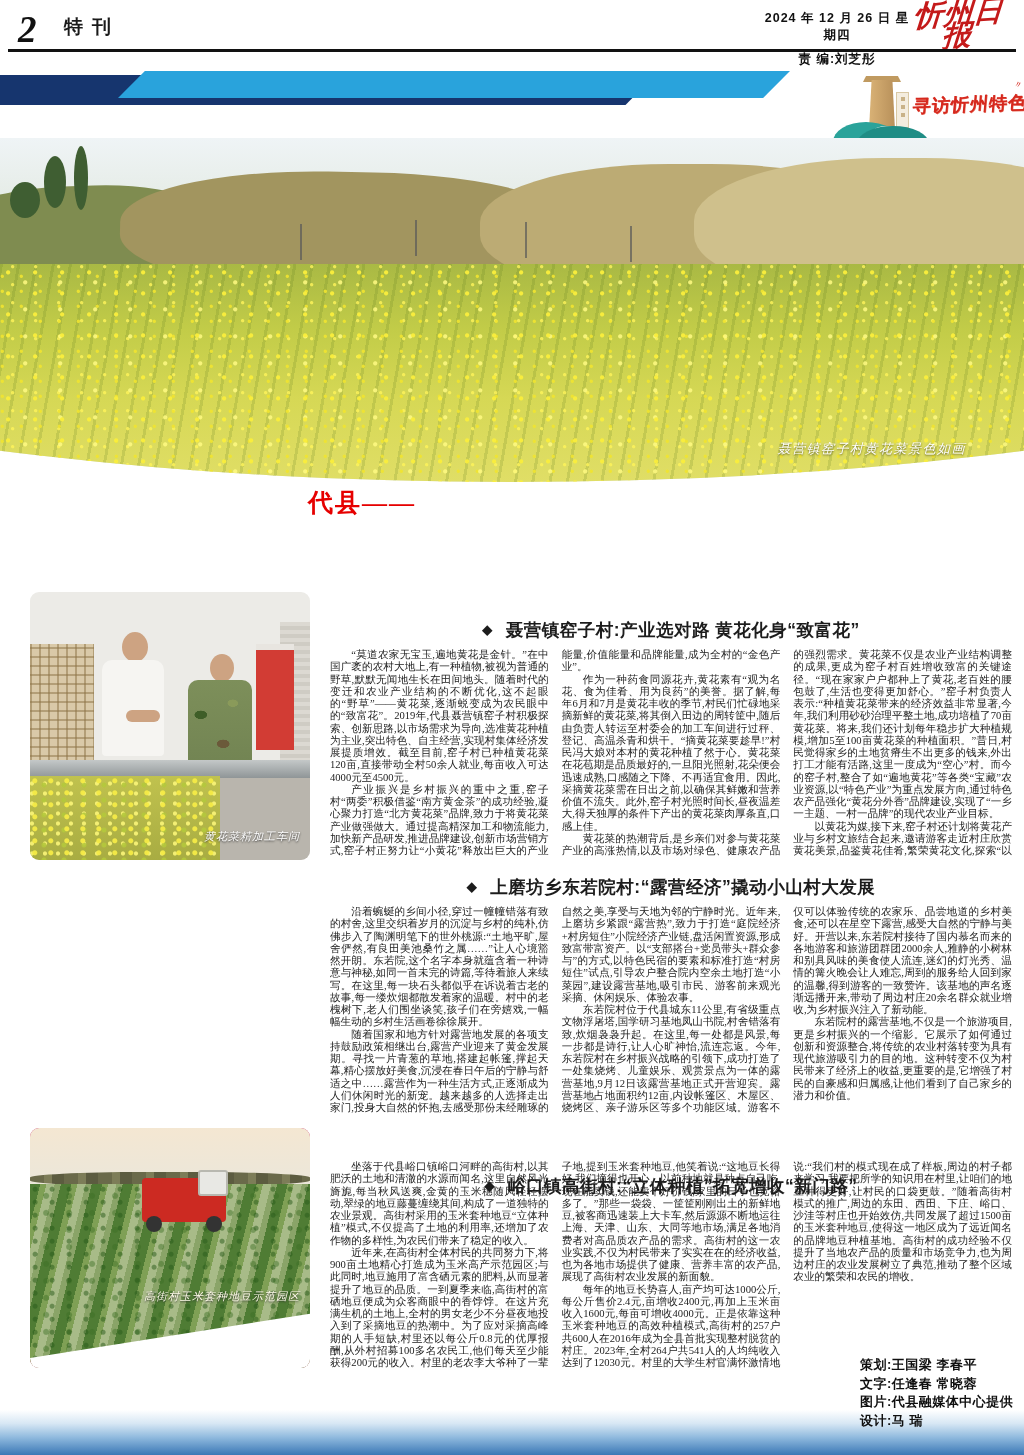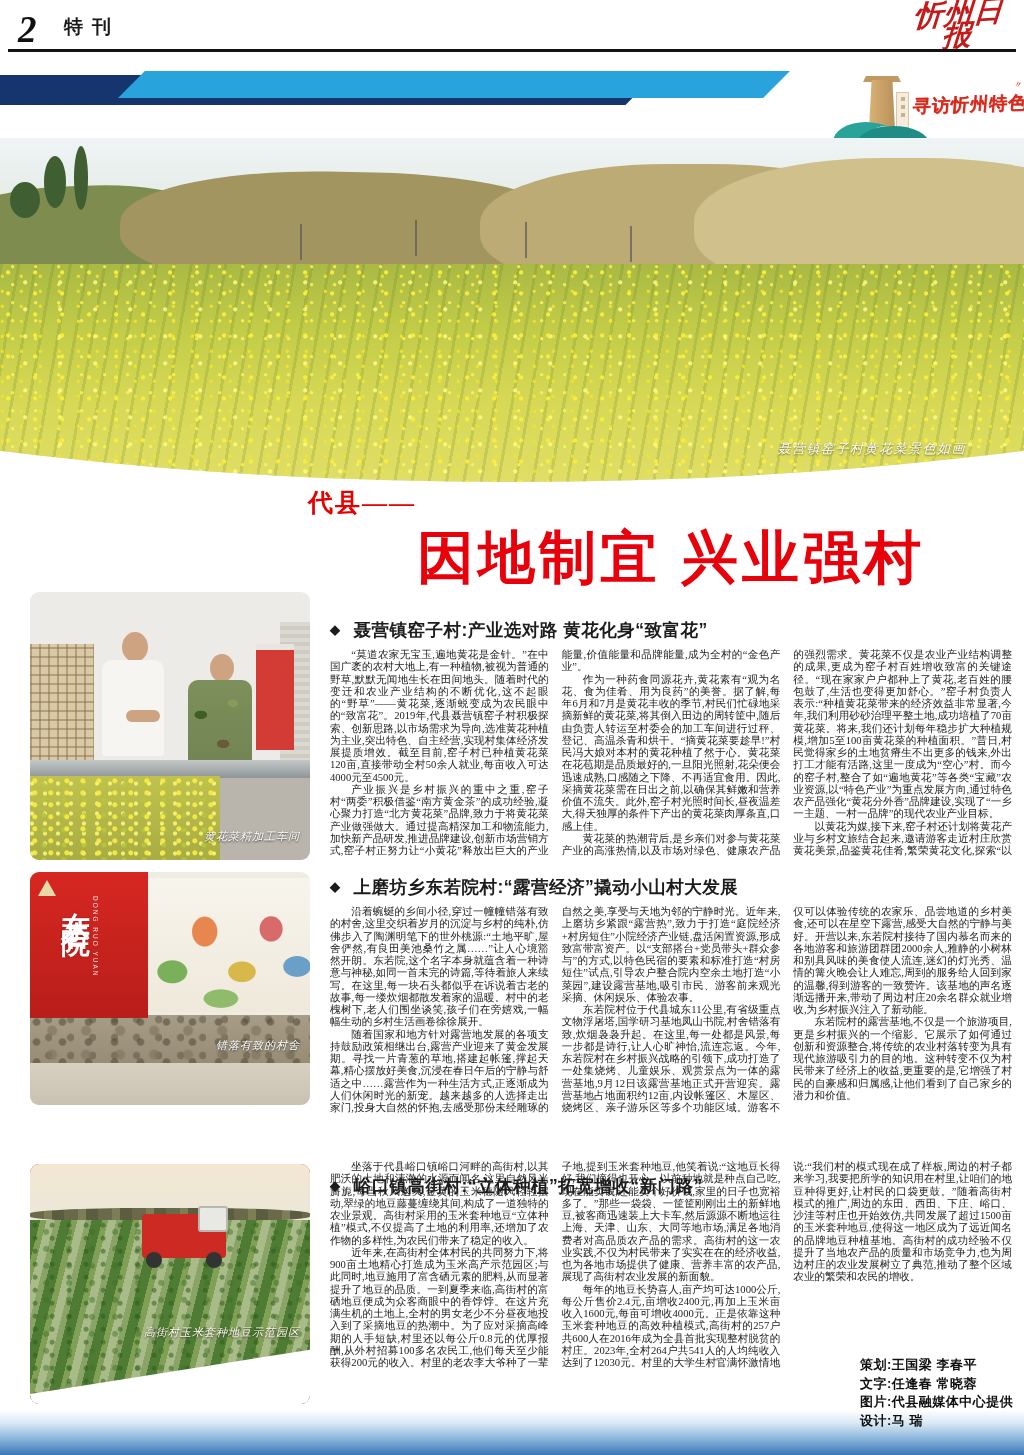--- a/index.html
+++ b/index.html
@@ -73,21 +73,21 @@
   .hero-cap{position:absolute;right:58px;bottom:24px;color:#fff;font-style:italic;
             font-size:13px;letter-spacing:1.5px;text-shadow:0 1px 2px rgba(70,70,20,.85);}
 
   
   .kicker{position:absolute;left:308px;top:486px;font-size:25px;font-weight:900;color:#e60000;
           font-family:"Liberation Serif",serif;letter-spacing:2px;}
   .main-title{position:absolute;left:330px;top:520px;width:682px;text-align:center;
               font-size:57px;font-weight:900;color:#e8000a;letter-spacing:4px;white-space:nowrap;}
 
   
-  .art-head{position:absolute;left:330px;width:682px;font-size:17.5px;
+  .art-head{position:absolute;left:330px;width:682px;text-align:center;font-size:17.5px;
             font-weight:900;color:#1c1c1c;letter-spacing:0.5px;white-space:nowrap;}
   .art-head .marker{font-size:13px;margin-right:13px;position:relative;top:-2px;}
   .art-text{position:absolute;left:330px;width:682px;column-count:3;column-gap:13px;
             column-fill:auto;overflow:hidden;font-family:"Liberation Serif",serif;
             font-size:10.6px;line-height:12.25px;text-align:justify;color:#222;}
   .art-text .para{margin:0;text-indent:2em;}
   #a1h{top:618px;} #a1t{top:649px;height:218px;}
   #a2h{top:875px;} #a2t{top:906px;height:218px;}
   #a3h{top:1174px;} #a3t{top:1161px;height:218px;}
 
@@ -156,21 +156,21 @@
   .p2-walltext{position:absolute;left:26px;top:16px;writing-mode:vertical-rl;color:#fff;
                font-size:29px;font-weight:900;letter-spacing:8px;font-family:"Liberation Serif",serif;
                text-shadow:0 0 2px rgba(120,20,15,.6);}
   .p2-latin{position:absolute;left:62px;top:24px;writing-mode:vertical-rl;color:#f6d8d2;
             font-size:6.5px;letter-spacing:2px;}
   .p2-pagoda{position:absolute;left:8px;top:8px;width:0;height:0;border-left:9px solid transparent;
              border-right:9px solid transparent;border-bottom:16px solid #e8d9a8;}
   #p2 .photo-cap{bottom:52px;}
 
   
-  #p3{top:1164px;height:240px;background:#be185d;}
+  #p3{top:1128px;height:240px;background:#be185d;}
   .p3-sky{position:absolute;left:0;top:0;width:280px;height:58px;
           background:linear-gradient(#f4e7d2,#ebe7da);}
   .p3-treeline{position:absolute;left:0;top:44px;width:280px;height:14px;
     background:repeating-linear-gradient(90deg,#6a6a4a 0 14px,#7d7d58 14px 22px,#5c5c40 22px 34px);
     border-radius:40%;}
   .p3-field{position:absolute;left:0;top:56px;width:280px;height:184px;
     background-image:
       radial-gradient(circle at 30% 40%, rgba(40,90,25,.5) 2px, transparent 3px),
       radial-gradient(circle at 70% 70%, rgba(60,110,35,.45) 2.4px, transparent 3.6px),
       repeating-linear-gradient(104deg,#4f7c34 0 10px,#7fa055 10px 16px,#a8bb88 16px 24px,#8aa468 24px 30px);
@@ -191,20 +191,24 @@
   .footer-bar{position:absolute;left:0;top:1410px;width:1024px;height:45px;
       background:linear-gradient(180deg,#ffffff 0%,#d7e7f4 30%,#8db8dd 62%,#3a77b5 100%);}
 </style>
 </head>
 <body>
 
 <div class="page">
 
   <div class="page-num">2</div>
   <div class="section-name">特刊</div>
+  <div class="dateline">
+    <div class="d1">2024 年 12 月 26 日  星期四</div>
+    <div class="d2">责 编:刘芝彤</div>
+  </div>
   <div class="masthead">忻州日报</div>
   <div class="rule"></div>
 
   <div class="ribbon-dark"></div>
   <div class="ribbon-light"></div>
 
   <div class="badge">
     <div class="badge-eave"></div>
     <div class="badge-building"></div>
     <div class="badge-face">
@@ -230,21 +234,20 @@
     <div class="tree tree-3"></div>
     <div class="pole" style="left:300px;top:86px;"></div>
     <div class="pole" style="left:415px;top:82px;"></div>
     <div class="pole" style="left:525px;top:84px;"></div>
     <div class="pole" style="left:630px;top:88px;"></div>
     <div class="hero-field"></div>
     <div class="hero-cap">聂营镇窑子村黄花菜景色如画</div>
   </div>
 
   <div class="kicker">代县——</div>
-  <div class="main-title">因地制宜 兴业强村</div>
 
   <div class="art-head" id="a1h">
     <span class="marker">◆</span><span>聂营镇窑子村:产业选对路  黄花化身“致富花”</span>
   </div>
   <div class="art-text" id="a1t">
       <p class="para">“莫道农家无宝玉,遍地黄花是金针。”在中国广袤的农村大地上,有一种植物,被视为普通的野草,默默无闻地生长在田间地头。随着时代的变迁和农业产业结构的不断优化,这不起眼的“野草”——黄花菜,逐渐蜕变成为农民眼中的“致富花”。2019年,代县聂营镇窑子村积极探索、创新思路,以市场需求为导向,选准黄花种植为主业,突出特色、自主经营,实现村集体经济发展提质增效。截至目前,窑子村已种植黄花菜120亩,直接带动全村50余人就业,每亩收入可达4000元至4500元。</p>
       <p class="para">产业振兴是乡村振兴的重中之重,窑子村“两委”积极借鉴“南方黄金茶”的成功经验,凝心聚力打造“北方黄花菜”品牌,致力于将黄花菜产业做强做大。通过提高精深加工和物流能力,加快新产品研发,推进品牌建设,创新市场营销方式,窑子村正努力让“小黄花”释放出巨大的产业能量,价值能量和品牌能量,成为全村的“金色产业”。</p>
       <p class="para">作为一种药食同源花卉,黄花素有“观为名花、食为佳肴、用为良药”的美誉。据了解,每年6月和7月是黄花丰收的季节,村民们忙碌地采摘新鲜的黄花菜,将其倒入田边的周转筐中,随后由负责人转运至村委会的加工车间进行过秤、登记、高温杀青和烘干。“摘黄花菜要趁早!”村民冯大娘对本村的黄花种植了然于心。黄花菜在花苞期是品质最好的,一旦阳光照射,花朵便会迅速成熟,口感随之下降、不再适宜食用。因此,采摘黄花菜需在日出之前,以确保其鲜嫩和营养价值不流失。此外,窑子村光照时间长,昼夜温差大,得天独厚的条件下产出的黄花菜肉厚条直,口感上佳。</p>
       <p class="para">黄花菜的热潮背后,是乡亲们对参与黄花菜产业的高涨热情,以及市场对绿色、健康农产品的强烈需求。黄花菜不仅是农业产业结构调整的成果,更成为窑子村百姓增收致富的关键途径。“现在家家户户都种上了黄花,老百姓的腰包鼓了,生活也变得更加舒心。”窑子村负责人表示:“种植黄花菜带来的经济效益非常显著,今年,我们利用砂砂治理平整土地,成功培植了70亩黄花菜。将来,我们还计划每年稳步扩大种植规模,增加5至100亩黄花菜的种植面积。”昔日,村民觉得家乡的土地贫瘠生不出更多的钱来,外出打工才能有活路,这里一度成为“空心”村。而今的窑子村,整合了如“遍地黄花”等各类“宝藏”农业资源,以“特色产业”为重点发展方向,通过特色农产品强化“黄花分外香”品牌建设,实现了“一乡一主题、一村一品牌”的现代农业产业目标。</p>
       <p class="para">以黄花为媒,接下来,窑子村还计划将黄花产业与乡村文旅结合起来,邀请游客走近村庄欣赏黄花美景,品鉴黄花佳肴,繁荣黄花文化,探索“以花促旅、以旅兴农、农文旅共融发展”的新路径。</p>
@@ -277,31 +280,20 @@
     <div class="p1-m1-body"></div>
     <div class="head p1-m2-head"></div>
     <div class="p1-m2-body"></div>
     <div class="p1-m1-arm"></div>
     <div class="p1-table"></div>
     <div class="p1-pile"></div>
     <div class="p1-floor"></div>
     <div class="photo-cap">黄花菜精加工车间</div>
   </div>
 
-  <div class="photo" id="p2">
-    <div class="p2-road"></div>
-    <div class="p2-stone"></div>
-    <div class="p2-red">
-      <div class="p2-pagoda"></div>
-      <div class="p2-walltext">东若院</div>
-      <div class="p2-latin">DONG RUO YUAN</div>
-    </div>
-    <div class="p2-mural"></div>
-    <div class="photo-cap">错落有致的村舍</div>
-  </div>
 
   <div class="photo" id="p3">
     <div class="p3-sky"></div>
     <div class="p3-treeline"></div>
     <div class="p3-field"></div>
     <div class="p3-harvester"></div>
     <div class="p3-cab"></div>
     <div class="p3-wheel" style="left:116px;top:88px;"></div>
     <div class="p3-wheel" style="left:176px;top:88px;"></div>
     <div class="photo-cap">高街村玉米套种地豆示范园区</div>

